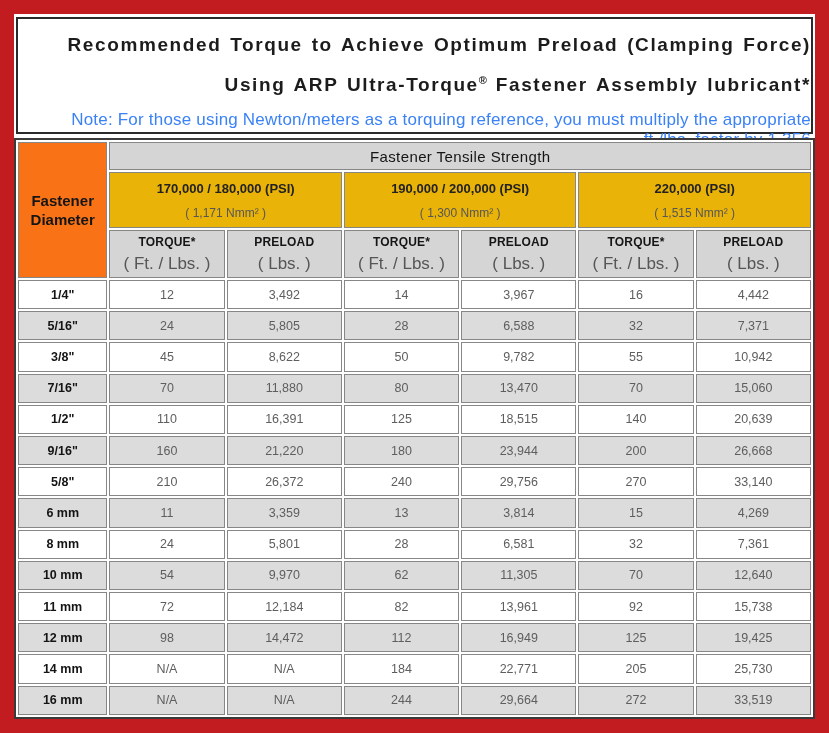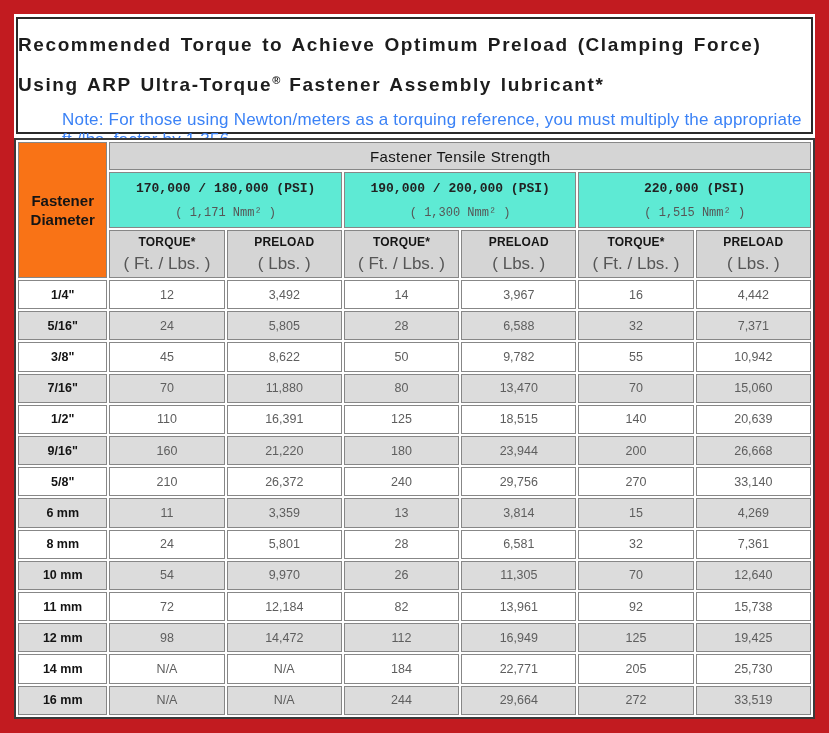--- a/index.html
+++ b/index.html
@@ -19,21 +19,21 @@
     flex-direction: column;
     box-sizing: border-box;
   }
   
   .title-box {
     border: 2px solid #2a2a2a;
     margin: 3px 2px 0 2px;
     height: 117px;
     box-sizing: border-box;
     background: #ffffff;
-    text-align: left;
+    text-align: right;
   }
   .title-line1 {
     font-size: 19px; font-weight: bold; color: #1c1c1c;
     letter-spacing: 1.6px; word-spacing: 2px;
     margin-top: 15px;
   }
   .title-line2 {
     font-size: 19px; font-weight: bold; color: #1c1c1c;
     letter-spacing: 1.6px; word-spacing: 2px;
     margin-top: 18px;
@@ -68,21 +68,21 @@
     height: 26px;
     letter-spacing: 0.4px;
   }
   .diam-head {
     background: #f97316;
     vertical-align: bottom;
     padding-bottom: 12px;
     font-size: 15px; font-weight: bold; color: #151515;
     line-height: 1.3;
   }
-  .psi-cell { background: #5eead4; height: 54px; font-family: Liberation Mono, monospace; }
+  .psi-cell { background: #eab308; height: 54px; }
   .psi-label { font-size: 13px; font-weight: bold; color: #222222; }
   .nmm-label { font-size: 12px; color: #565656; margin-top: 10px; }
   .unit-cell { background: #d5d5d5; height: 46px; }
   .unit-label { font-size: 12px; font-weight: bold; color: #151515; letter-spacing: 0.2px; }
   .unit-sub   { font-size: 17px; color: #565656; margin-top: 5px; }
   tbody td { height: 27px; background: #ffffff; }
   tbody td.diam { font-size: 12.5px; font-weight: bold; color: #141414; }
   tbody td.val  { font-size: 12.5px; color: #5e5e5e; }
   tbody tr.alt td { background: #dcdcdc; }
 </style>
@@ -235,21 +235,21 @@
           <td class="val">5,801</td>
           <td class="val">28</td>
           <td class="val">6,581</td>
           <td class="val">32</td>
           <td class="val">7,361</td>
         </tr>
         <tr class="alt">
           <td class="diam">10 mm</td>
           <td class="val">54</td>
           <td class="val">9,970</td>
-          <td class="val">26</td>
+          <td class="val">62</td>
           <td class="val">11,305</td>
           <td class="val">70</td>
           <td class="val">12,640</td>
         </tr>
         <tr>
           <td class="diam">11 mm</td>
           <td class="val">72</td>
           <td class="val">12,184</td>
           <td class="val">82</td>
           <td class="val">13,961</td>

